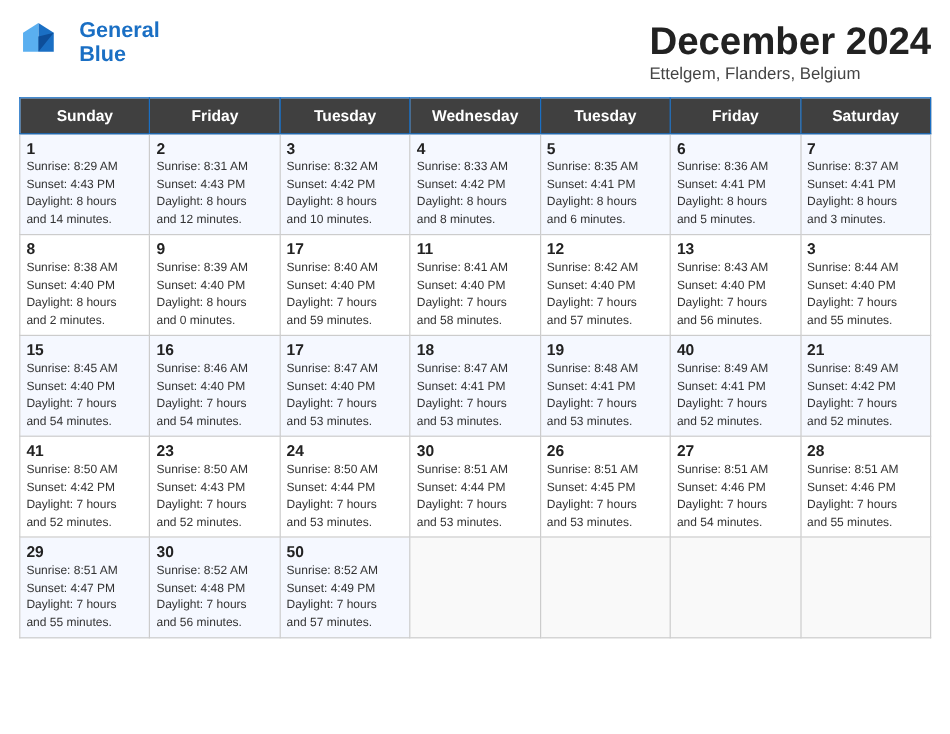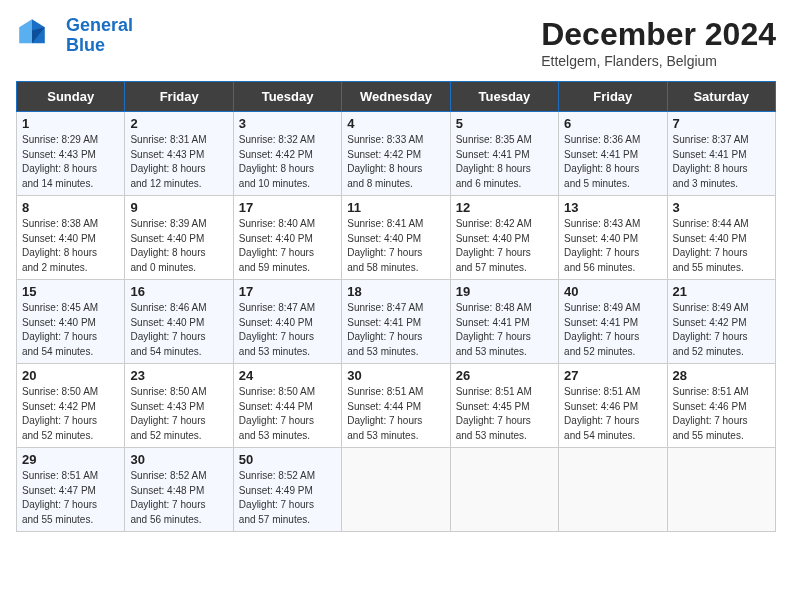--- a/index.html
+++ b/index.html
@@ -209,21 +209,21 @@
           <span class="day-num">40</span>
           <div class="day-info">Sunrise: 8:49 AM<br>Sunset: 4:41 PM<br>Daylight: 7 hours<br>and 52 minutes.</div>
         </td>
         <td>
           <span class="day-num">21</span>
           <div class="day-info">Sunrise: 8:49 AM<br>Sunset: 4:42 PM<br>Daylight: 7 hours<br>and 52 minutes.</div>
         </td>
       </tr>
       <tr>
         <td>
-          <span class="day-num">20</span>
+          <span class="day-num">41</span>
           <div class="day-info">Sunrise: 8:50 AM<br>Sunset: 4:42 PM<br>Daylight: 7 hours<br>and 52 minutes.</div>
         </td>
         <td>
           <span class="day-num">23</span>
           <div class="day-info">Sunrise: 8:50 AM<br>Sunset: 4:43 PM<br>Daylight: 7 hours<br>and 52 minutes.</div>
         </td>
         <td>
           <span class="day-num">24</span>
           <div class="day-info">Sunrise: 8:50 AM<br>Sunset: 4:44 PM<br>Daylight: 7 hours<br>and 53 minutes.</div>
         </td>

